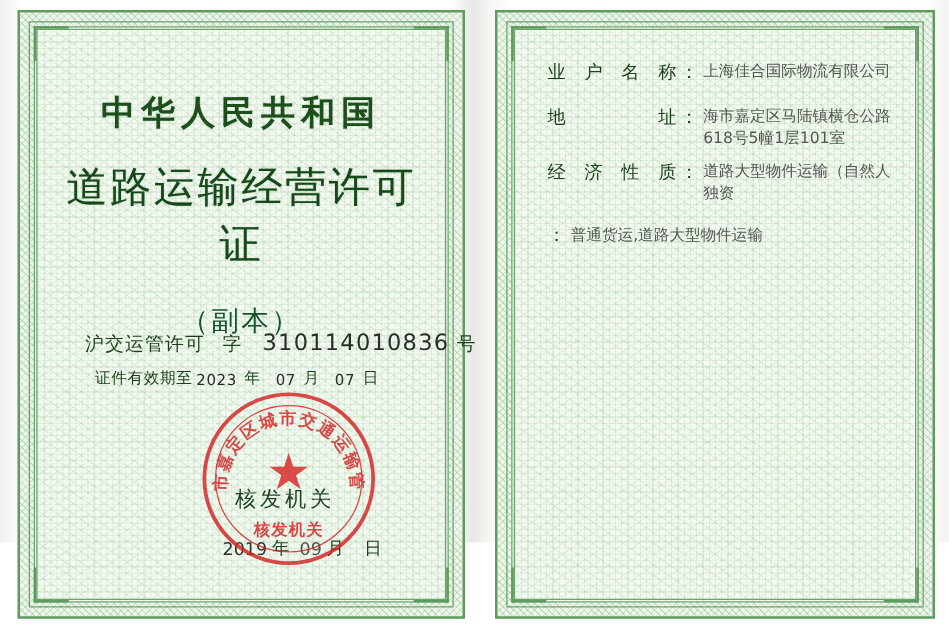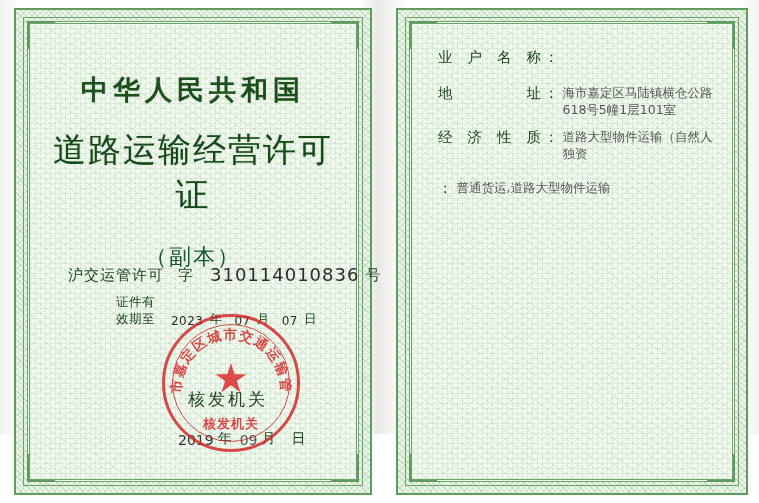--- a/index.html
+++ b/index.html
@@ -149,21 +149,20 @@
     position: absolute;
     left: 38px;
     top: 262px;
     right: 22px;
     display: flex;
     align-items: flex-end;
     font-family: "DejaVu Serif", "Liberation Serif", serif;
     font-size: 12.5px;
     color: #1b3f1b;
     letter-spacing: 0.5px;
-    margin-left: 40px;
   }
   .valid-line .val {
     font-family: "DejaVu Sans", "Liberation Sans", sans-serif;
     font-size: 12px;
     color: #2b2b2b;
     margin: 0 3px;
   }
   .valid-line .unit { margin: 0 9px 0 3px; }
 
   .issuer-line {
@@ -374,20 +373,21 @@
     <div class="corner tr"></div>
     <div class="corner bl"></div>
     <div class="corner br"></div>
 
     <div class="content">
       <div class="fields">
 
         <div class="field-row">
           <span class="field-label">业户名称</span>
           <span class="field-colon">：</span>
+          <span class="field-value">上海佳合国际物流有限公司</span>
         </div>
 
         <div class="field-row tall">
           <span class="field-label">地址</span>
           <span class="field-colon">：</span>
           <span class="field-value">
             <span>海市嘉定区马陆镇横仓公路</span>
             <span class="line2">618号5幢1层101室</span>
           </span>
         </div>

